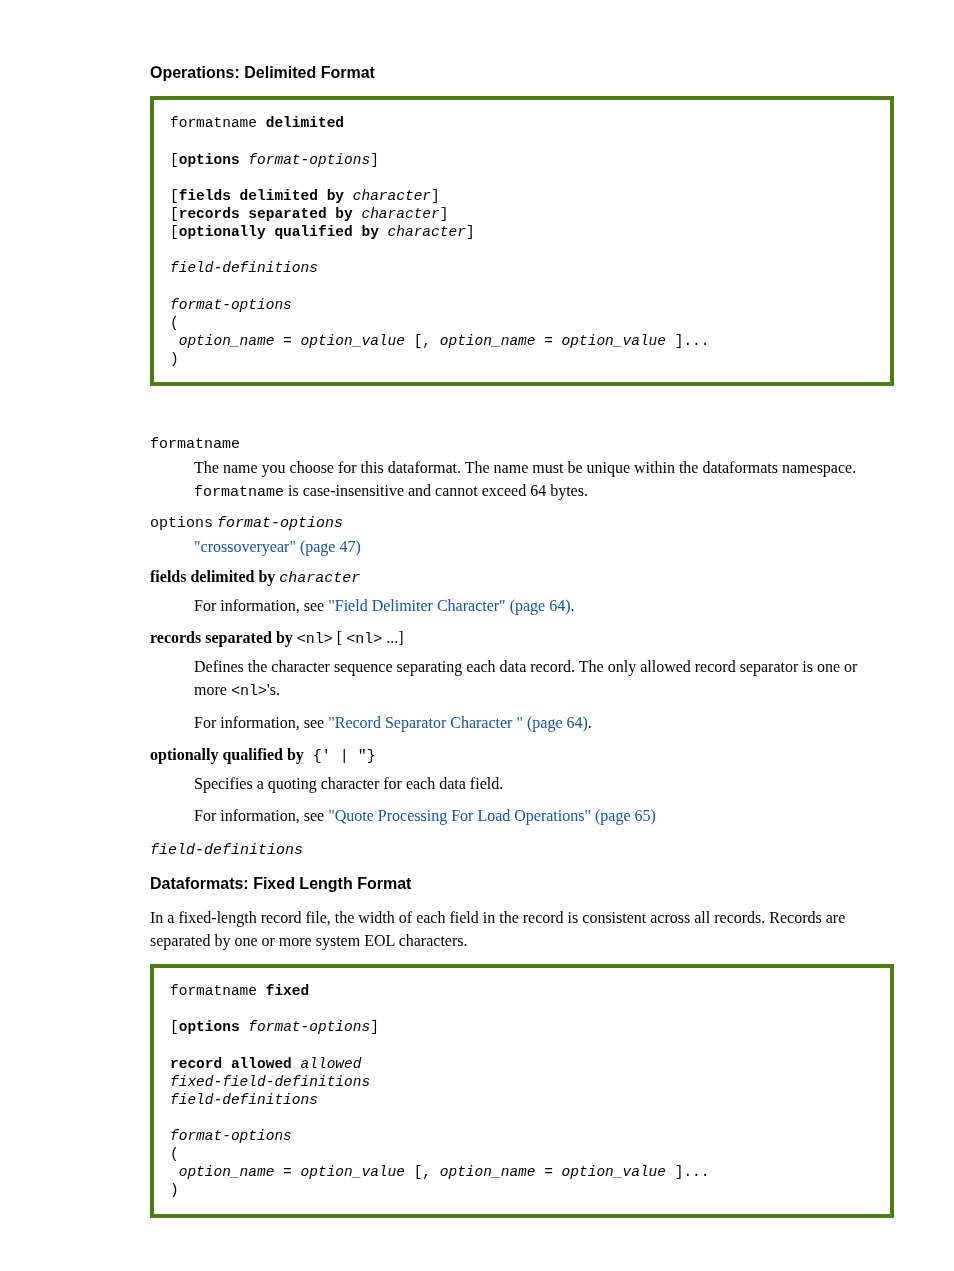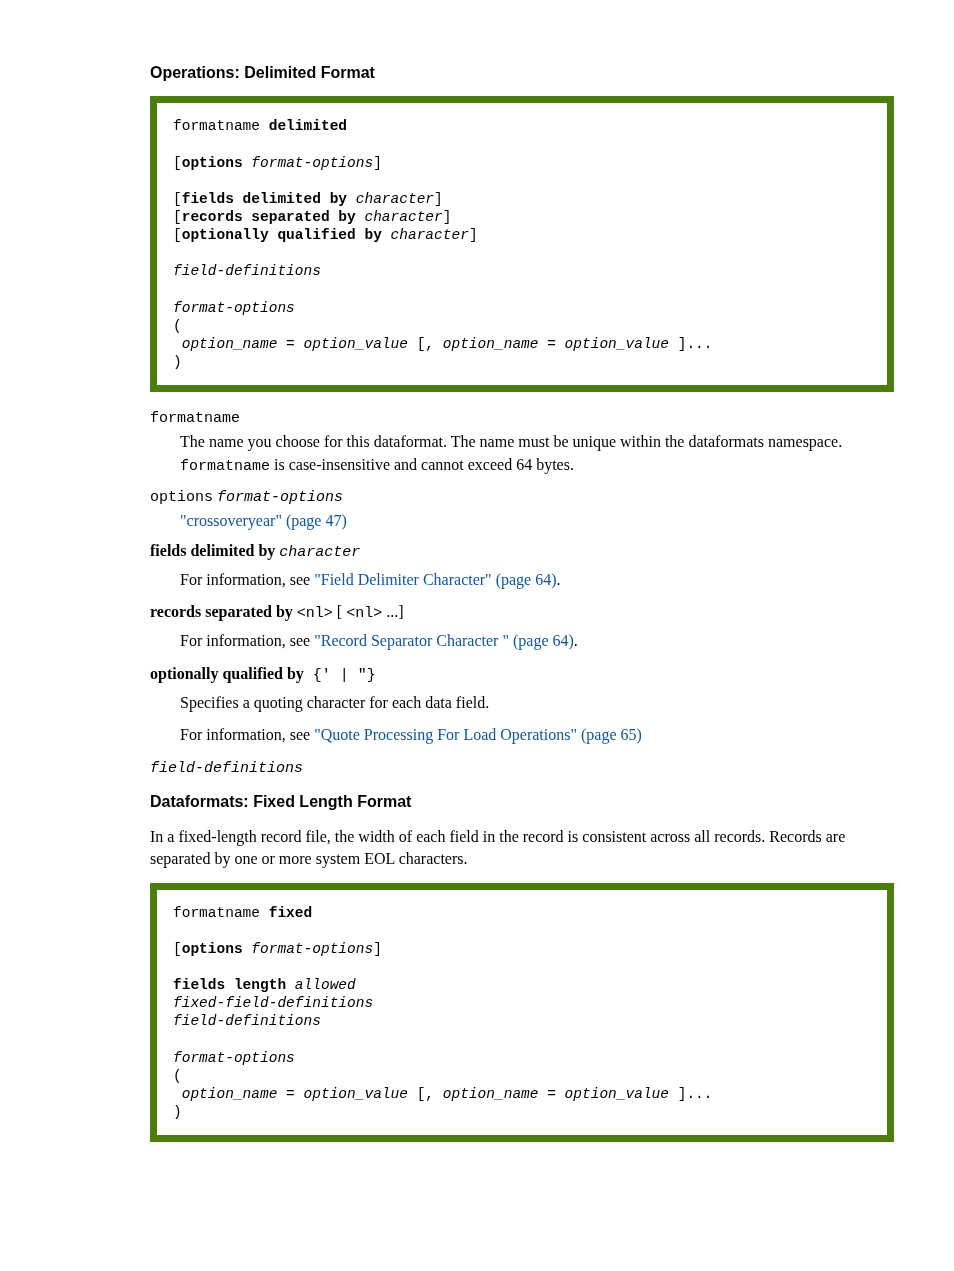--- a/index.html
+++ b/index.html
@@ -13,35 +13,35 @@
     max-width: 954px;
     box-sizing: border-box;
   }
   .section-heading {
     font-family: Arial, Helvetica, sans-serif;
     font-weight: bold;
     font-size: 16px;
     margin: 12px 0 12px 0;
   }
   .code-block {
-    border: 7px solid #4d7c0f;
+    border: 4px solid #4d7c0f;
     padding: 14px 16px;
     font-family: 'Courier New', monospace;
     font-size: 14.5px;
     line-height: 1.25;
     white-space: pre;
-    margin: 12px 0 14px 0;
+    margin: 12px 0 46px 0;
   }
   .code-block .kw { font-weight: bold; font-style: normal; }
   .code-block .it { font-style: italic; }
   .mono { font-family: 'Courier New', monospace; font-size: 15px; }
   .mono-it { font-family: 'Courier New', monospace; font-size: 15px; font-style: italic; }
   dl { margin: 0; }
   dt { margin: 6px 0 2px 0; }
-  dd { margin: 0 0 8px 30px; }
+  dd { margin: 0 0 8px 44px; }
   .link { color: #1155a3; }
   .bold-serif { font-weight: bold; }
   p.body { margin: 6px 0 10px 0; }
 </style>
 </head>
 <body>
 
 <div class="section-heading">Operations: Delimited Format</div>
 
 <div class="code-block" id="code1">formatname <span class="kw">delimited</span>
@@ -66,39 +66,40 @@
   <dt><span class="mono">options</span> <span class="mono-it">format-options</span></dt>
   <dd><span class="link">"crossoveryear" (page 47)</span></dd>
 
   <dt><span class="bold-serif">fields delimited by</span> <span class="mono-it">character</span></dt>
   <dd>
     <p class="body"><span>For information, see </span><span class="link">"Field Delimiter Character" (page 64)</span><span>.</span></p>
   </dd>
 
   <dt><span class="bold-serif">records separated by</span> <span class="mono">&lt;nl&gt;</span><span> [ </span><span class="mono">&lt;nl&gt;</span><span> ...]</span></dt>
   <dd>
+    <p class="body"><span>Defines the character sequence separating each data record. The only allowed record separator is one or more </span><span class="mono">&lt;nl&gt;</span><span>'s.</span></p>
     <p class="body"><span>For information, see </span><span class="link">"Record Separator Character " (page 64)</span><span>.</span></p>
   </dd>
 
   <dt><span class="bold-serif">optionally qualified by</span><span class="mono"> {' | "}</span></dt>
   <dd>
     <p class="body">Specifies a quoting character for each data field.</p>
     <p class="body"><span>For information, see </span><span class="link">"Quote Processing For Load Operations" (page 65)</span></p>
   </dd>
 
   <dt><span class="mono-it">field-definitions</span></dt>
 </dl>
 
 <div class="section-heading">Dataformats: Fixed Length Format</div>
 <p class="body">In a fixed-length record file, the width of each field in the record is consistent across all records. Records are separated by one or more system EOL characters.</p>
 
 <div class="code-block" id="code2">formatname <span class="kw">fixed</span>
 
 [<span class="kw">options</span> <span class="it">format-options</span>]
 
-<span class="kw">fields length</span> <span class="it">allowed</span>
+<span class="kw">record allowed</span> <span class="it">allowed</span>
 <span class="it">fixed-field-definitions</span>
 <span class="it">field-definitions</span>
 
 <span class="it">format-options</span>
 (
  <span class="it">option_name = option_value</span> [, <span class="it">option_name = option_value</span> ]...
 )</div>
 
 </body></html>

